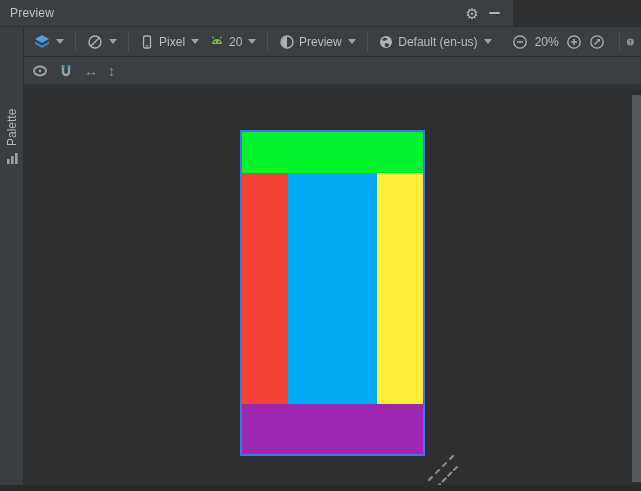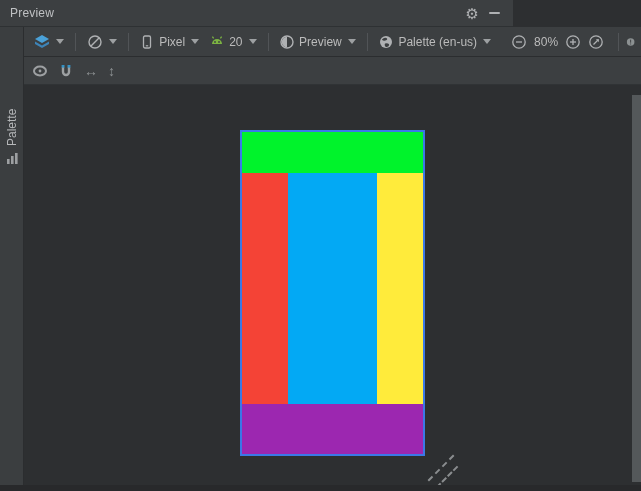--- a/index.html
+++ b/index.html
@@ -155,30 +155,30 @@
   </div>
 
   <div class="sep"></div>
 
   <div class="tbtn">
     <svg class="icon16" viewBox="0 0 16 16">
       <circle cx="8" cy="8" r="6" fill="#AFB1B3"></circle>
       <path d="M4 5.5 q2-2.5 4.5-1.5 q1.5 .8 .2 2 q-2 1.2-3.5 .5 q-1.4-.4-1.2-1z" fill="#3C3F41"></path>
       <path d="M7 9.5 q2.5-.8 3.8 .5 q.8 1-.3 2.2 q-1.8 1.3-3.2 .2 q-1.2-1.5-.3-2.9z" fill="#3C3F41"></path>
     </svg>
-    <span>Palette (en-us)</span>
+    <span>Default (en-us)</span>
     <span class="caret"></span>
   </div>
 
   <div class="zoomgrp">
     <svg class="icon16" viewBox="0 0 16 16" style="cursor:pointer">
       <circle cx="8" cy="8" r="6.2" fill="none" stroke="#AFB1B3" stroke-width="1.3"></circle>
       <line x1="5" y1="8" x2="11" y2="8" stroke="#AFB1B3" stroke-width="1.3"></line>
     </svg>
-    <span class="zoom-level">80%</span>
+    <span class="zoom-level">20%</span>
     <svg class="icon16" viewBox="0 0 16 16" style="cursor:pointer">
       <circle cx="8" cy="8" r="6.2" fill="none" stroke="#AFB1B3" stroke-width="1.3"></circle>
       <line x1="5" y1="8" x2="11" y2="8" stroke="#AFB1B3" stroke-width="1.3"></line>
       <line x1="8" y1="5" x2="8" y2="11" stroke="#AFB1B3" stroke-width="1.3"></line>
     </svg>
     <svg class="icon16" viewBox="0 0 16 16" style="cursor:pointer">
       <circle cx="8" cy="8" r="6.2" fill="none" stroke="#AFB1B3" stroke-width="1.3"></circle>
       <line x1="5.5" y1="10.5" x2="10.5" y2="5.5" stroke="#AFB1B3" stroke-width="1.3"></line>
       <path d="M10.8 5.2 l0 3 l-3 -3 z" fill="#AFB1B3"></path>
     </svg>

